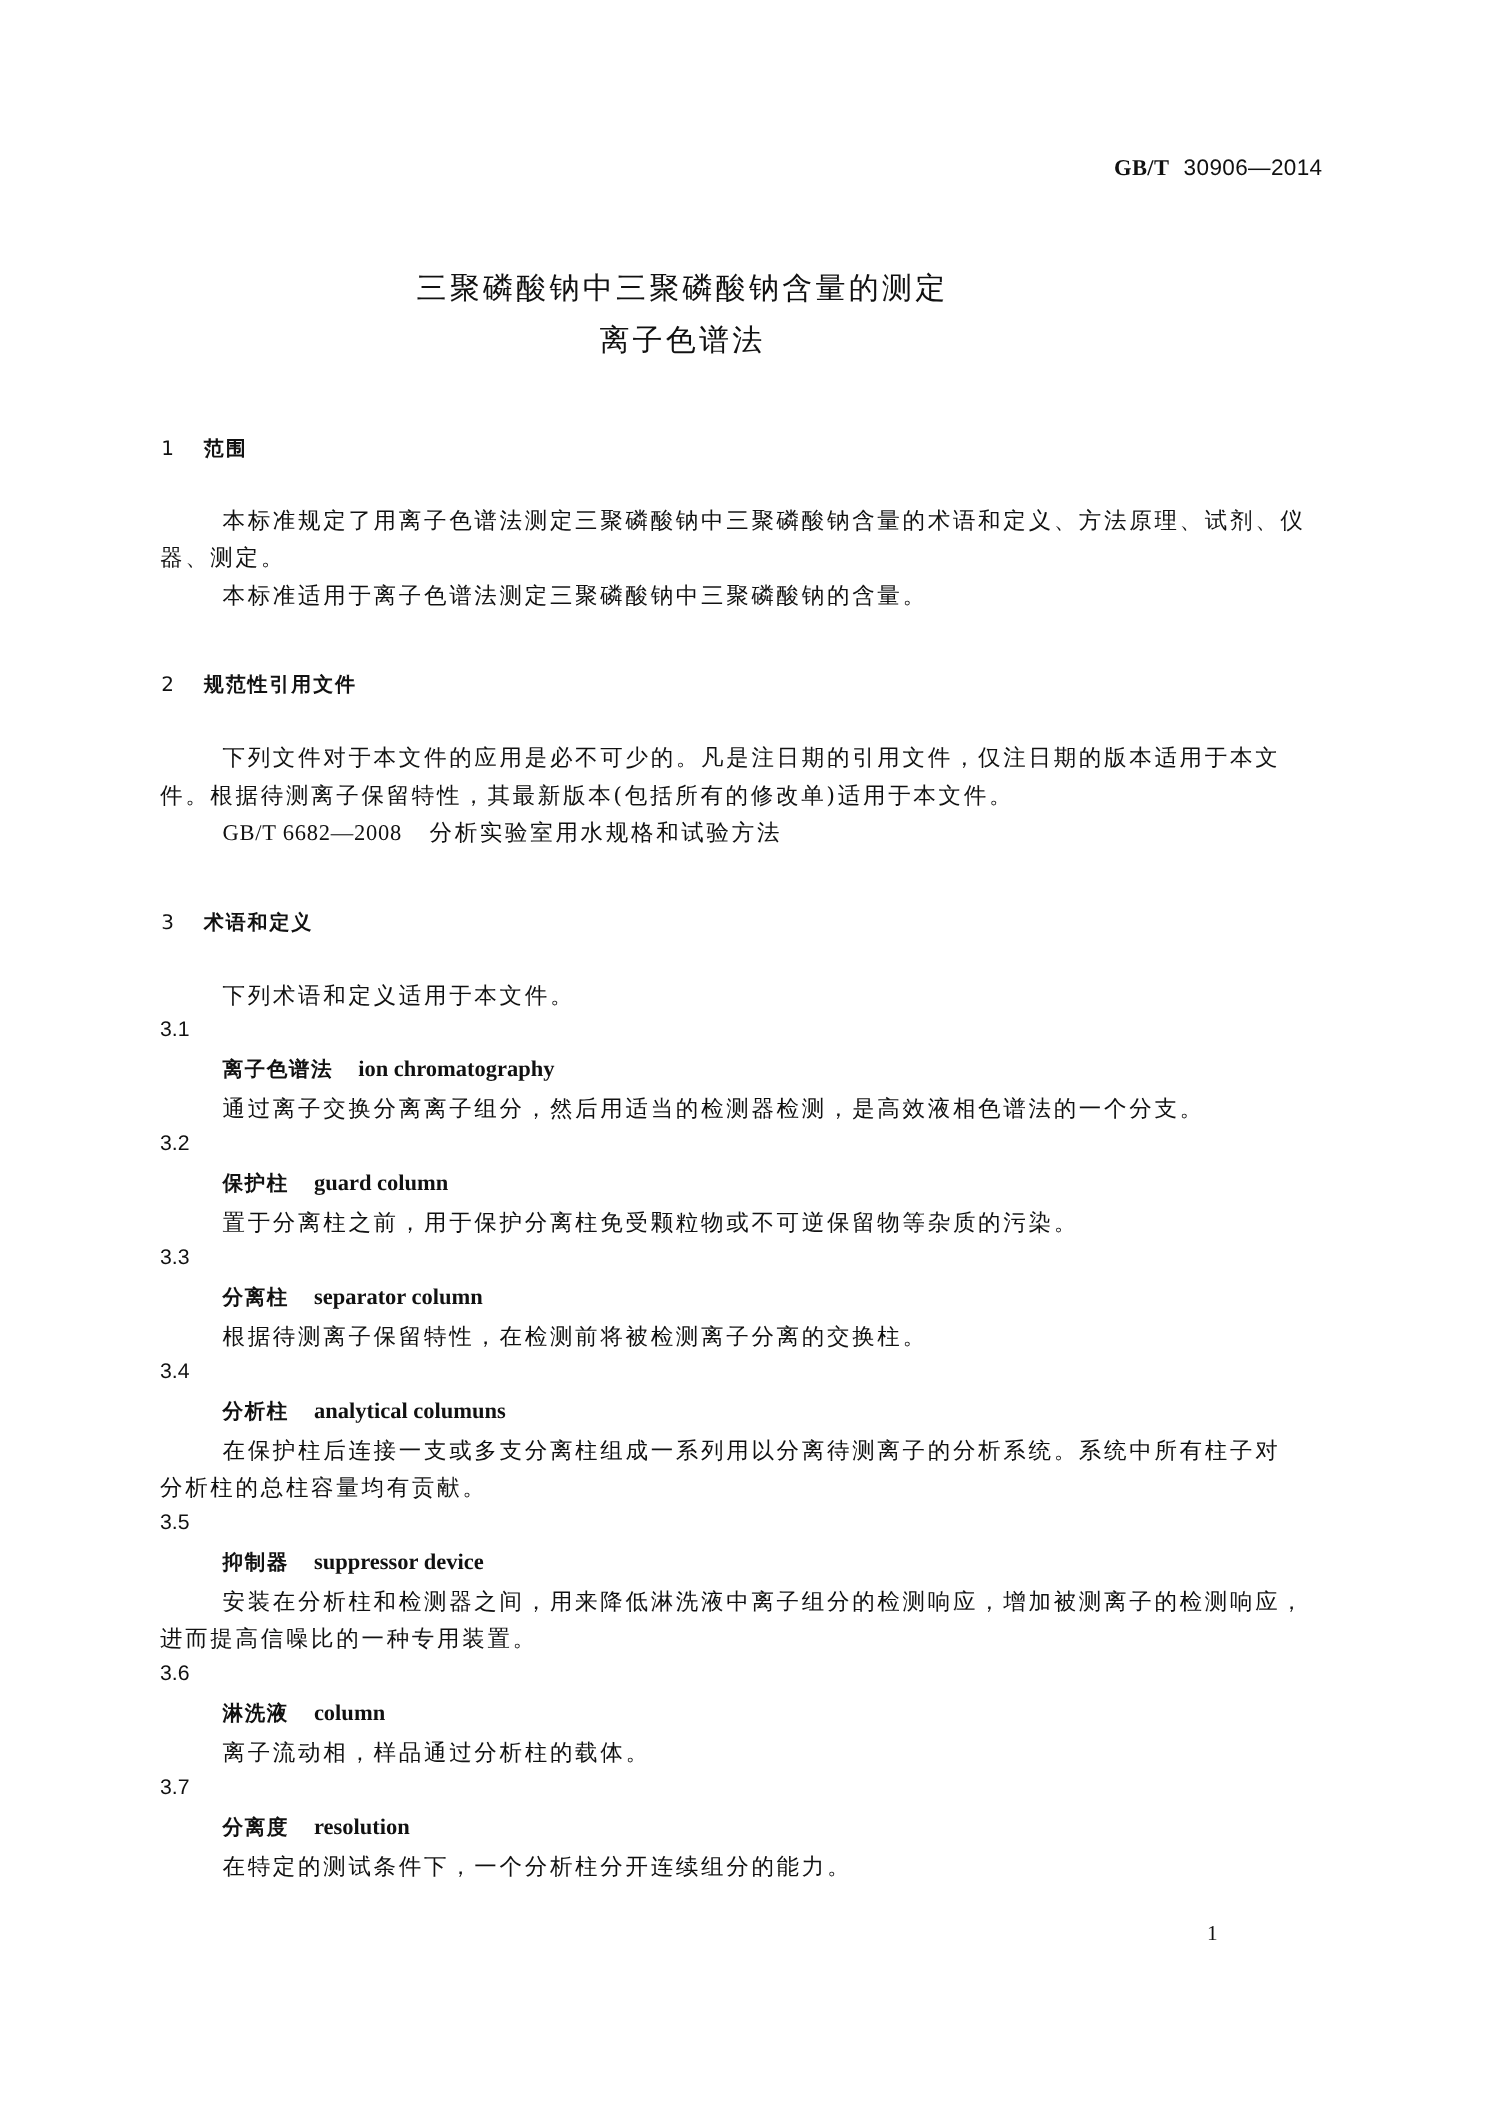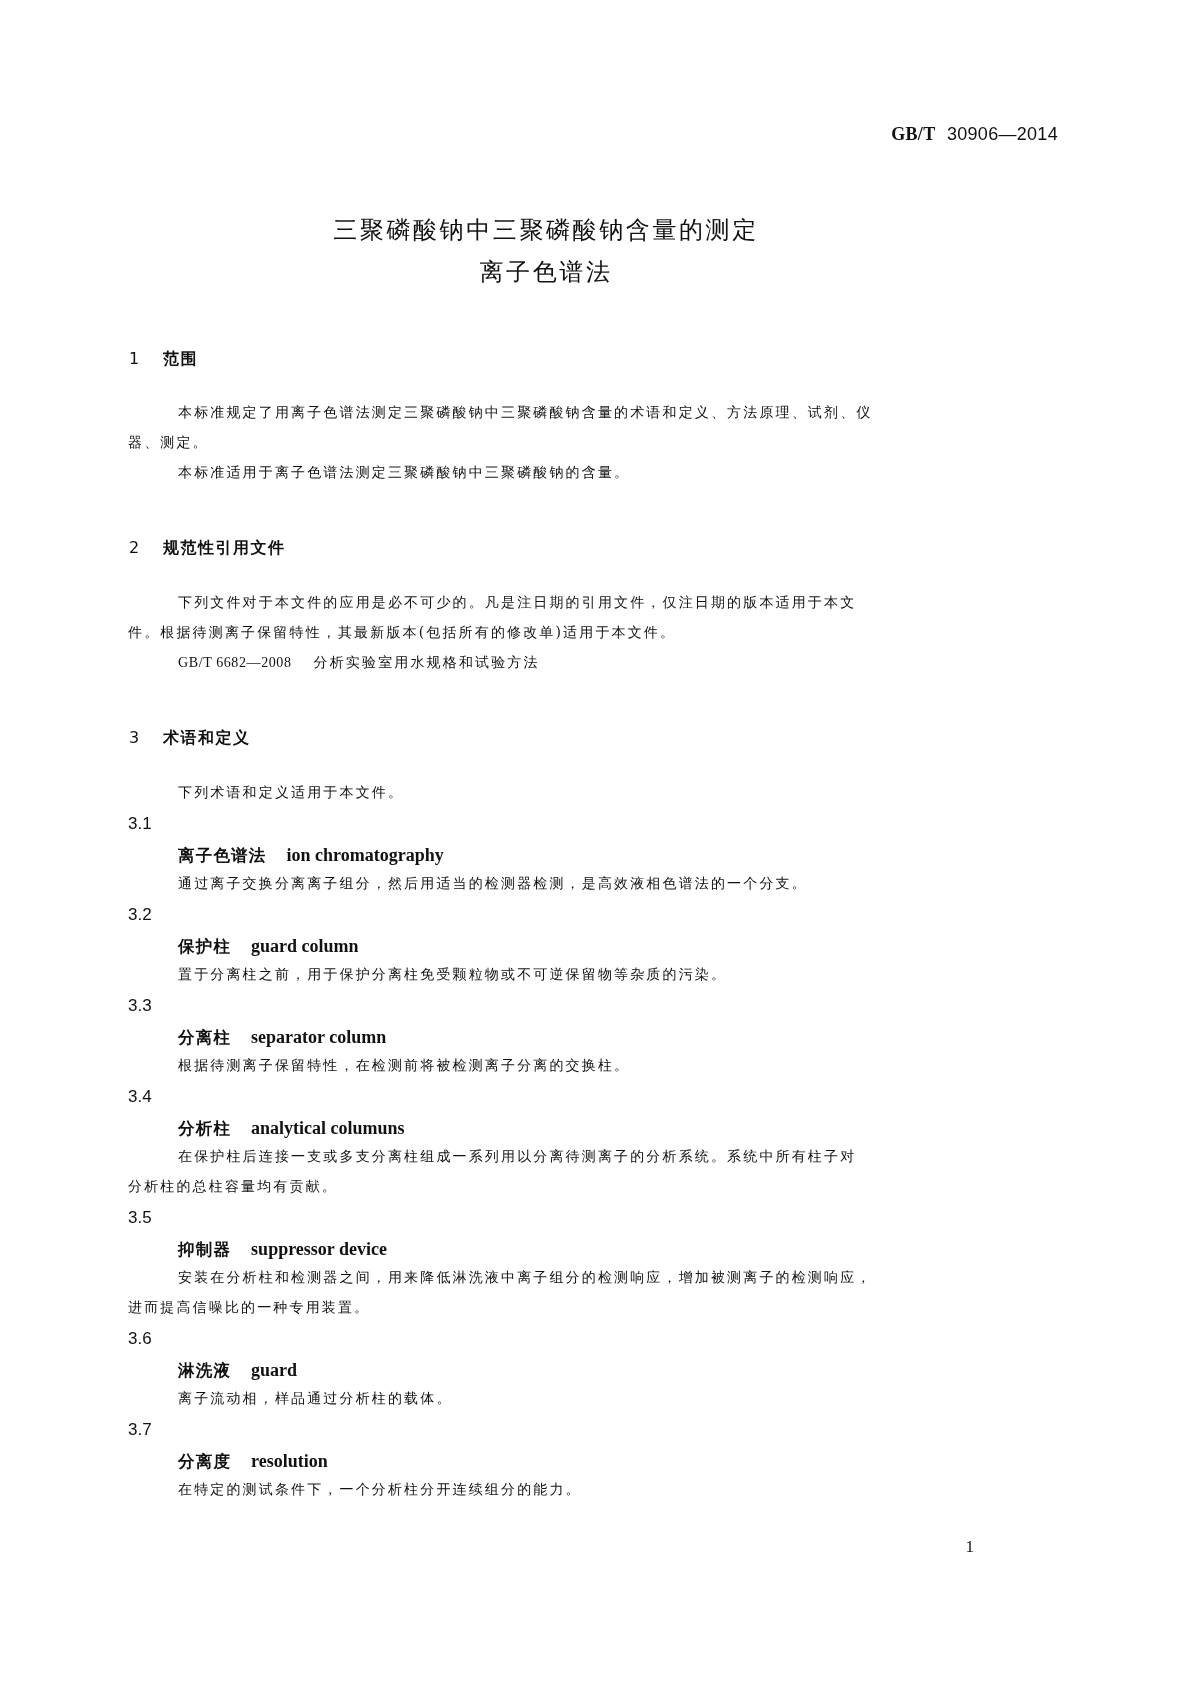--- a/index.html
+++ b/index.html
@@ -13,21 +13,21 @@
     right: 133px; top: 124px; font-size: 17px; letter-spacing: 0.3px; text-align: center;
   }
   .std-code .prefix { font-family: "Liberation Serif", serif; font-weight: bold; font-size: 18px; }
   .std-code .num { font-family: "Liberation Sans", sans-serif; font-size: 18px; }
   .title {
     left: 0; width: 1092px; text-align: center;
     font-family: "DejaVu Sans", sans-serif; font-size: 24px; letter-spacing: 2.6px;
   }
   .h1 { font-family: "DejaVu Sans", sans-serif; font-size: 16px; font-weight: bold; letter-spacing: 1.5px; }
   .h1 .no { display: inline-block; width: 34px; font-weight: normal; }
-  .p { font-size: 14px; letter-spacing: 2.15px; }
+  .p { font-size: 18px; letter-spacing: 2.15px; }
   .sub { font-family: "Liberation Sans", sans-serif; font-size: 17px; }
   .term { font-size: 16.5px; font-weight: bold; }
   .term .zh { font-family: "DejaVu Sans", sans-serif; letter-spacing: 1.2px; }
   .term .en { font-family: "Liberation Serif", serif; font-size: 18px; margin-left: 20px; }
   .ref .code { font-family: "Liberation Serif", serif; letter-spacing: 0.6px; margin-right: 22px; }
   .pageno { right: 217px; top: 1537px; font-family: "Liberation Serif", serif; font-size: 17px; }
 </style>
 </head>
 <body>
 
@@ -87,21 +87,21 @@
 
 <div class="abs sub" style="left:128px; top:1208px;">3.5</div>
 <div class="abs term" style="left:178px; top:1239px;">
   <span class="zh">抑制器</span><span class="en">suppressor device</span>
 </div>
 <div class="abs p" style="left:178px; top:1269px;">安装在分析柱和检测器之间，用来降低淋洗液中离子组分的检测响应，增加被测离子的检测响应，</div>
 <div class="abs p" style="left:128px; top:1299px;">进而提高信噪比的一种专用装置。</div>
 
 <div class="abs sub" style="left:128px; top:1329px;">3.6</div>
 <div class="abs term" style="left:178px; top:1360px;">
-  <span class="zh">淋洗液</span><span class="en">guard</span>
+  <span class="zh">淋洗液</span><span class="en">column</span>
 </div>
 <div class="abs p" style="left:178px; top:1390px;">离子流动相，样品通过分析柱的载体。</div>
 
 <div class="abs sub" style="left:128px; top:1420px;">3.7</div>
 <div class="abs term" style="left:178px; top:1451px;">
   <span class="zh">分离度</span><span class="en">resolution</span>
 </div>
 <div class="abs p" style="left:178px; top:1481px;">在特定的测试条件下，一个分析柱分开连续组分的能力。</div>
 
 <div class="abs pageno">1</div>

